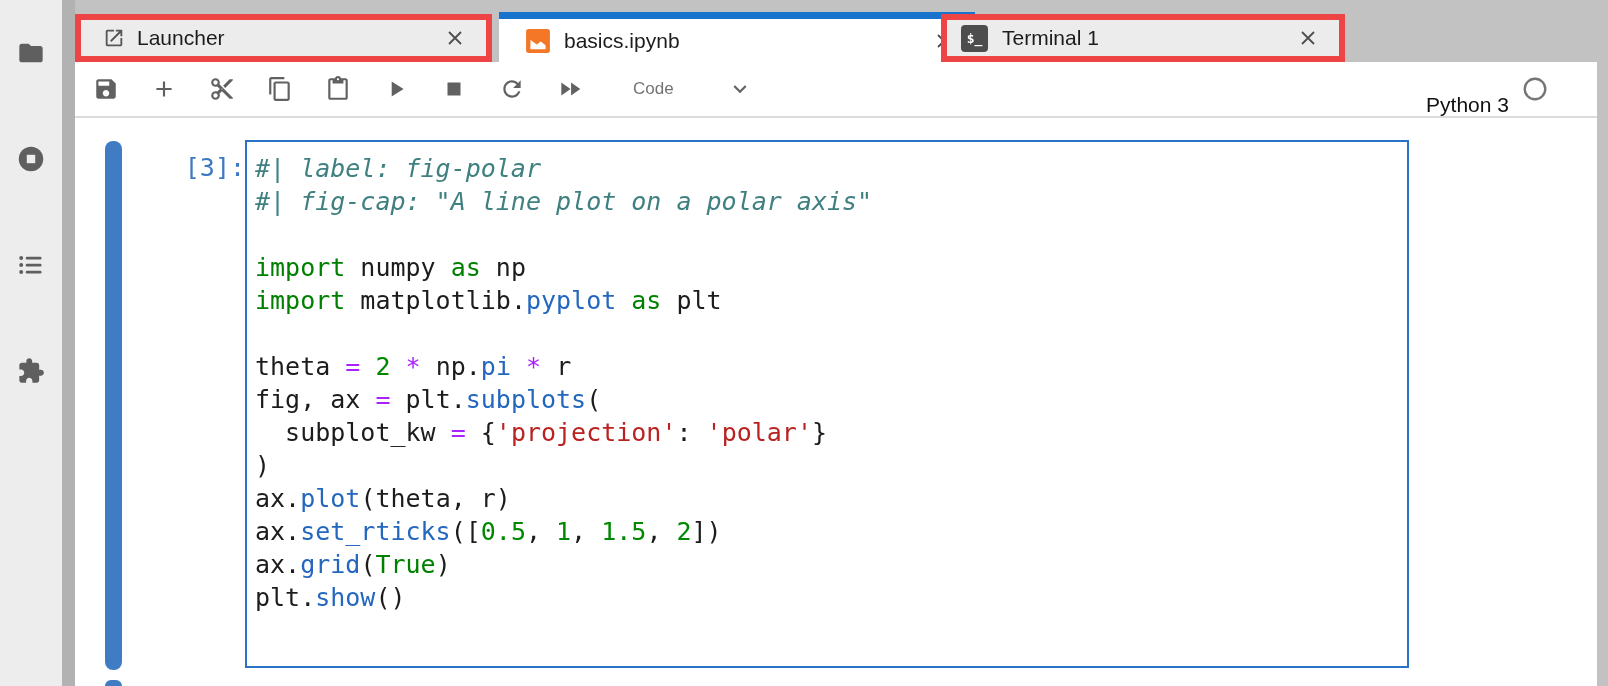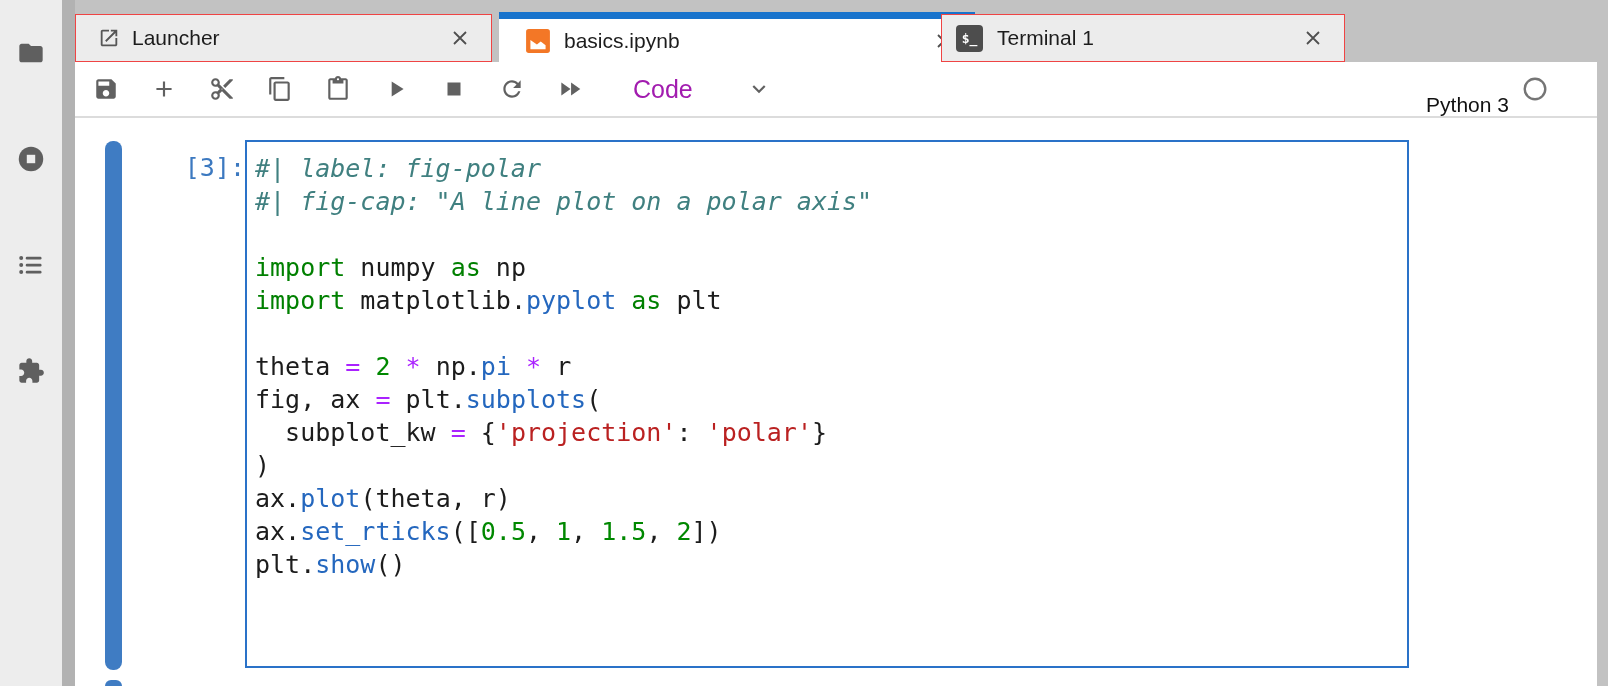--- a/index.html
+++ b/index.html
@@ -16,41 +16,41 @@
     font-family:"Liberation Sans","DejaVu Sans",sans-serif; color:#1a1a1a;
   }
   
   #sidebar{position:absolute; left:0; top:0; width:62px; height:686px; background:var(--sidebar-bg);
     display:flex; flex-direction:column; align-items:center; padding-top:38px; gap:76px;}
   .side-btn{width:30px; height:30px; display:flex; align-items:center; justify-content:center; color:var(--icon-gray); cursor:pointer;}
   .side-btn svg{width:28px; height:28px;}
   #divider{position:absolute; left:62px; top:0; width:13px; height:686px; background:var(--divider);}
   
   .tab{position:absolute; display:flex; align-items:center; cursor:pointer;}
-  .tab-inactive{top:14px; height:48px; background:var(--inactive-tab-bg); border:1px solid #ef4444;justify-content:center;}
+  .tab-inactive{top:14px; height:48px; background:var(--inactive-tab-bg); border:6px solid #ef4444;justify-content:center;}
   .tab-active{top:12px; height:50px; background:#ffffff; border-top:7px solid var(--accent);}
   #tab-launcher{left:75px; width:417px;}
   #tab-notebook{left:499px; width:476px;}
   #tab-terminal{left:941px; width:404px;}
   .tab-label{font-size:21px; color:#1c1c1c; white-space:nowrap;}
   .tab-close{margin-left:auto; margin-right:18px; width:26px; height:26px; display:flex; align-items:center; justify-content:center; cursor:pointer;}
   .tab-close svg{width:24px; height:24px; stroke:#4f4f4f; stroke-width:1.8; fill:none;}
   .launcher-glyph{margin-left:22px; margin-right:12px; width:22px; height:22px; color:#565656;}
   .launcher-glyph svg{width:22px; height:22px;}
   .nb-glyph{margin-left:26px; margin-right:13px; width:26px; height:26px;}
   .term-glyph{margin-left:14px; margin-right:14px; width:27px; height:27px; background:var(--terminal-icon-bg);
     border-radius:4px; color:#ffffff; font-family:"DejaVu Sans Mono","Liberation Mono",monospace;
     font-size:13px; font-weight:bold; display:flex; align-items:center; justify-content:center;}
   
   #toolbar{position:absolute; left:75px; top:62px; width:1522px; height:56px; background:#ffffff;
     border-bottom:2px solid #dcdcdc; display:flex; align-items:center; padding-left:2px;}
   .tbtn{width:58px; height:44px; display:flex; align-items:center; justify-content:center; color:var(--toolbar-icon); cursor:pointer;}
   .tbtn svg{width:26px; height:26px;}
   #celltype{display:flex; align-items:center; margin-left:34px; cursor:pointer;}
-  #celltype .val{font-size:25px; color:#a21caf;}
+  #celltype .val{font-size:17px; color:#737373;}
   #celltype .chev{margin-left:53px; width:26px; height:26px; color:#616161;}
   #toolbar .spacer{flex:1;}
   #kernel{display:flex; align-items:center; margin-right:49px;}
   #kernel .kname{font-size:21px; color:#111111; cursor:pointer;margin-top:32px;}
   #kernel .kstatus{margin-left:13px; width:26px; height:26px;}
   
   #content{position:absolute; left:75px; top:118px; width:1522px; height:568px; background:#ffffff;}
   #collapser{position:absolute; left:30px; top:23px; width:17px; height:529px; background:var(--collapser); border-radius:8px; cursor:pointer;}
   #collapser-next{position:absolute; left:30px; top:562px; width:17px; height:6px; background:var(--collapser); border-radius:8px 8px 0 0; cursor:pointer;}
   #prompt{position:absolute; left:55px; top:33px; width:115px; text-align:right;
@@ -215,16 +215,17 @@
         <div class="cm-line">&nbsp;</div>
         <div class="cm-line"><span class="tok-k">import</span><span class="tok-p"> numpy </span><span class="tok-k">as</span><span class="tok-p"> np</span></div>
         <div class="cm-line"><span class="tok-k">import</span><span class="tok-p"> matplotlib.</span><span class="tok-f">pyplot</span><span class="tok-p"> </span><span class="tok-k">as</span><span class="tok-p"> plt</span></div>
         <div class="cm-line">&nbsp;</div>
         <div class="cm-line"><span class="tok-p">theta </span><span class="tok-o">=</span><span class="tok-p"> </span><span class="tok-m">2</span><span class="tok-p"> </span><span class="tok-o">*</span><span class="tok-p"> np.</span><span class="tok-f">pi</span><span class="tok-p"> </span><span class="tok-o">*</span><span class="tok-p"> r</span></div>
         <div class="cm-line"><span class="tok-p">fig, ax </span><span class="tok-o">=</span><span class="tok-p"> plt.</span><span class="tok-f">subplots</span><span class="tok-p">(</span></div>
         <div class="cm-line"><span class="tok-p">  subplot_kw </span><span class="tok-o">=</span><span class="tok-p"> {</span><span class="tok-s">'projection'</span><span class="tok-p">: </span><span class="tok-s">'polar'</span><span class="tok-p">}</span></div>
         <div class="cm-line"><span class="tok-p">)</span></div>
         <div class="cm-line"><span class="tok-p">ax.</span><span class="tok-f">plot</span><span class="tok-p">(theta, r)</span></div>
         <div class="cm-line"><span class="tok-p">ax.</span><span class="tok-f">set_rticks</span><span class="tok-p">([</span><span class="tok-m">0.5</span><span class="tok-p">, </span><span class="tok-m">1</span><span class="tok-p">, </span><span class="tok-m">1.5</span><span class="tok-p">, </span><span class="tok-m">2</span><span class="tok-p">])</span></div>
+        <div class="cm-line"><span class="tok-p">ax.</span><span class="tok-f">grid</span><span class="tok-p">(</span><span class="tok-k">True</span><span class="tok-p">)</span></div>
         <div class="cm-line"><span class="tok-p">plt.</span><span class="tok-f">show</span><span class="tok-p">()</span></div>
       </div>
   </div>
 </div>
 
 </body></html>

